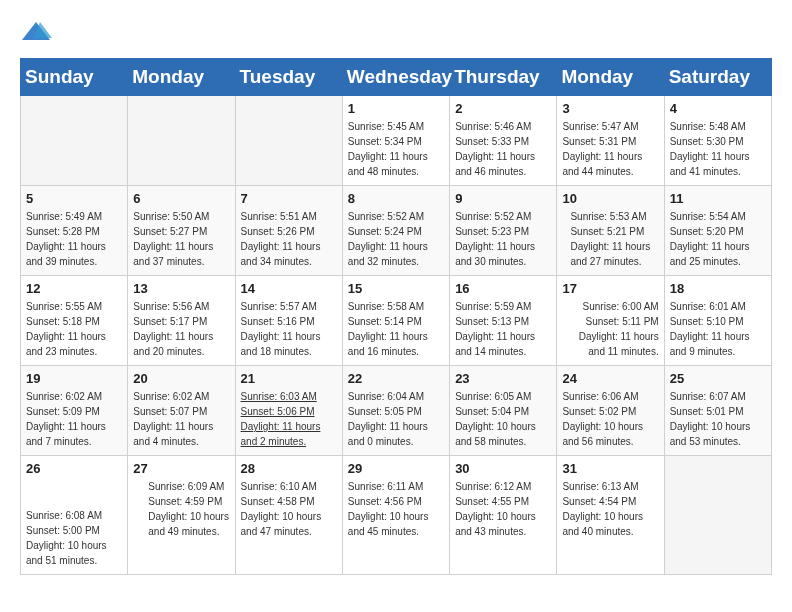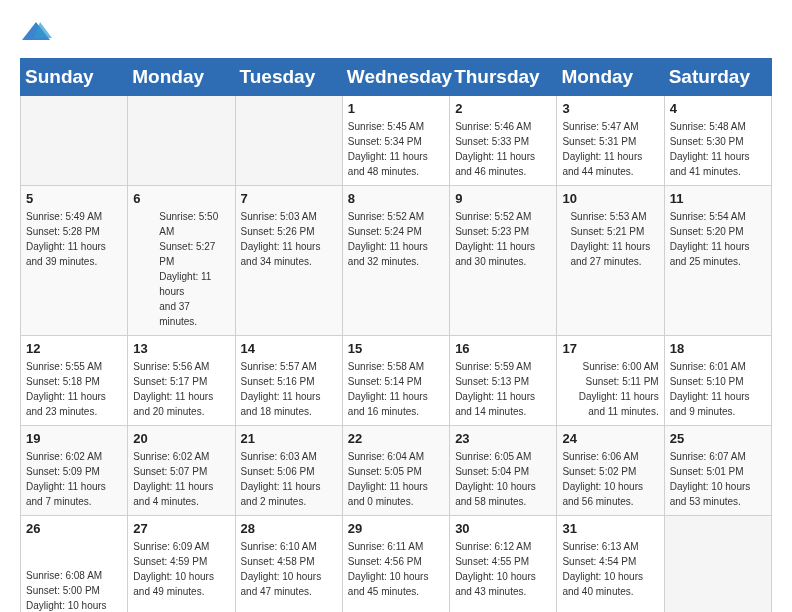--- a/index.html
+++ b/index.html
@@ -154,28 +154,28 @@
       <tr>
         <td>
           <div class="day-number">5</div>
           <div class="day-info" style="white-space: pre-line;">Sunrise: 5:49 AM
 Sunset: 5:28 PM
 Daylight: 11 hours
 and 39 minutes.</div>
         </td>
         <td>
           <div class="day-number">6</div>
-          <div class="day-info" style="white-space: pre-line; margin-left: 26px;">Sunrise: 5:50 AM
+          <div class="day-info" style="white-space: pre-line;">Sunrise: 5:50 AM
 Sunset: 5:27 PM
 Daylight: 11 hours
 and 37 minutes.</div>
         </td>
         <td>
           <div class="day-number">7</div>
-          <div class="day-info" style="white-space: pre-line;">Sunrise: 5:03 AM
+          <div class="day-info" style="white-space: pre-line;">Sunrise: 5:51 AM
 Sunset: 5:26 PM
 Daylight: 11 hours
 and 34 minutes.</div>
         </td>
         <td>
           <div class="day-number">8</div>
           <div class="day-info" style="white-space: pre-line;">Sunrise: 5:52 AM
 Sunset: 5:24 PM
 Daylight: 11 hours
 and 32 minutes.</div>
@@ -263,21 +263,21 @@
         </td>
         <td>
           <div class="day-number">20</div>
           <div class="day-info" style="white-space: pre-line;">Sunrise: 6:02 AM
 Sunset: 5:07 PM
 Daylight: 11 hours
 and 4 minutes.</div>
         </td>
         <td>
           <div class="day-number">21</div>
-          <div class="day-info" style="white-space: pre-line;">Sunrise: 6:03 AM
+          <div class="day-info" style="white-space: pre-line; text-decoration: underline;">Sunrise: 6:03 AM
 Sunset: 5:06 PM
 Daylight: 11 hours
 and 2 minutes.</div>
         </td>
         <td>
           <div class="day-number">22</div>
           <div class="day-info" style="white-space: pre-line;">Sunrise: 6:04 AM
 Sunset: 5:05 PM
 Daylight: 11 hours
 and 0 minutes.</div>
@@ -307,21 +307,21 @@
       <tr>
         <td>
           <div class="day-number">26</div>
           <div class="day-info" style="white-space: pre-line; margin-top: 32px;">Sunrise: 6:08 AM
 Sunset: 5:00 PM
 Daylight: 10 hours
 and 51 minutes.</div>
         </td>
         <td>
           <div class="day-number">27</div>
-          <div class="day-info" style="white-space: pre-line;">Sunrise: 6:09 AM
+          <div class="day-info" style="white-space: pre-line; margin-left: 15px;">Sunrise: 6:09 AM
 Sunset: 4:59 PM
 Daylight: 10 hours
 and 49 minutes.</div>
         </td>
         <td>
           <div class="day-number">28</div>
           <div class="day-info" style="white-space: pre-line;">Sunrise: 6:10 AM
 Sunset: 4:58 PM
 Daylight: 10 hours
 and 47 minutes.</div>

